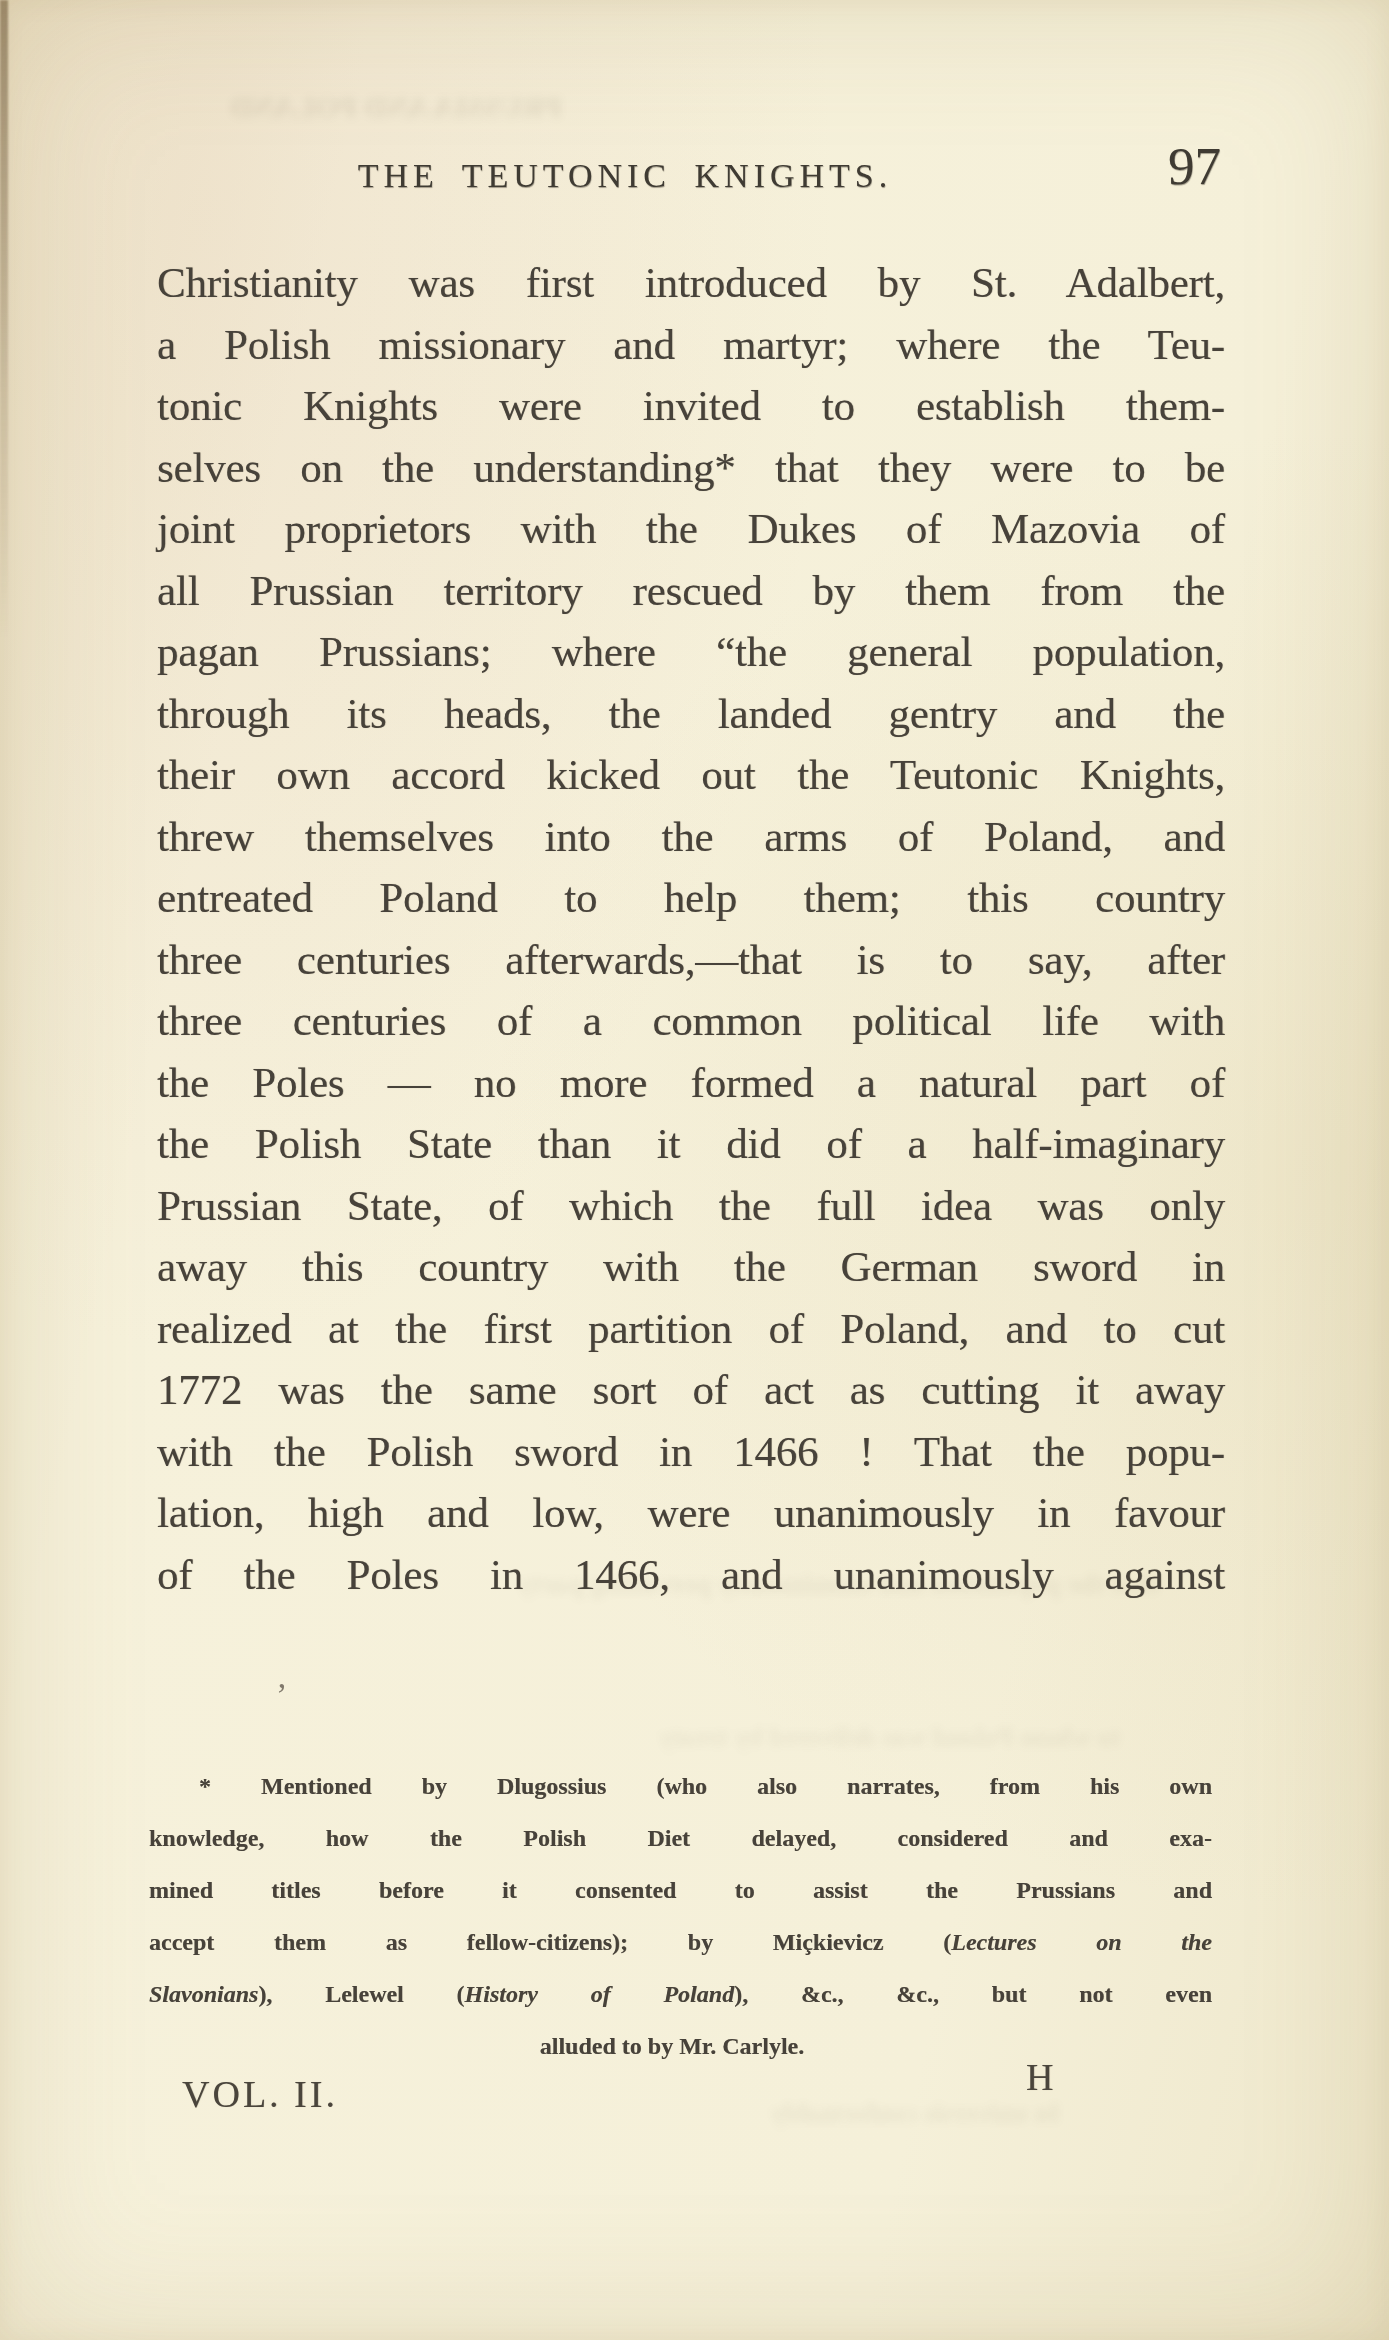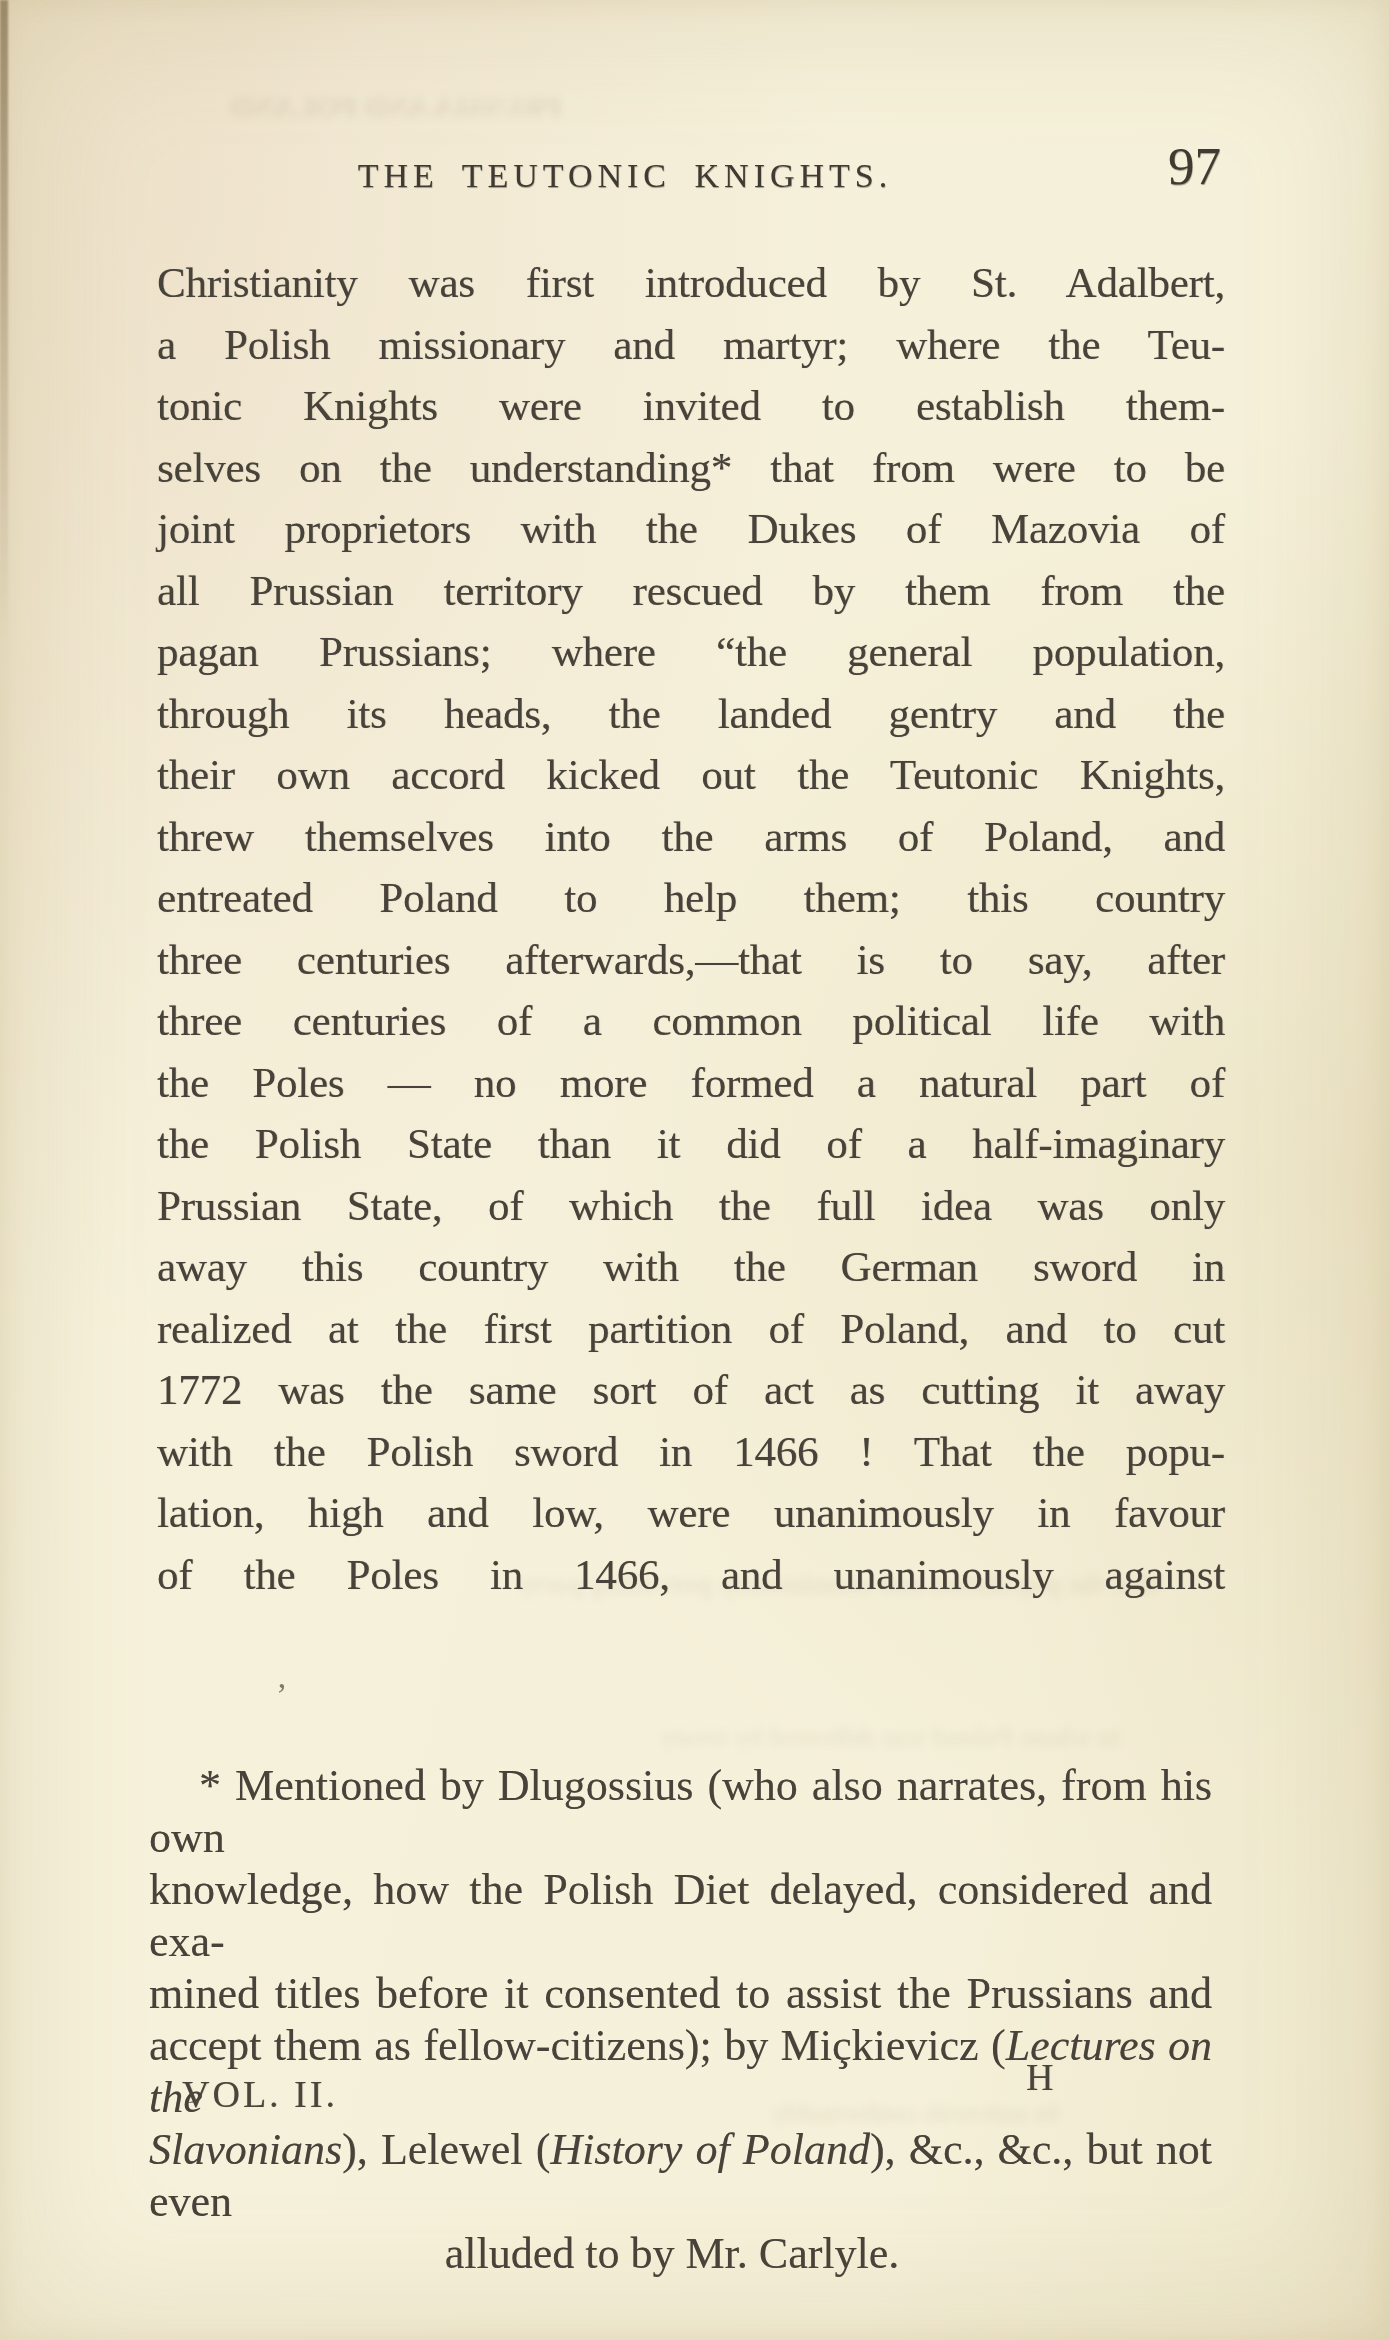--- a/index.html
+++ b/index.html
@@ -34,22 +34,23 @@
     font-size:53px;color:#3f3b33;text-shadow:0.5px 0.5px 0.8px rgba(64,58,46,0.45);
   }
   .body-text{
     position:absolute;left:140px;top:252px;width:1085px;
     font-size:43px;line-height:61.5px;letter-spacing:-0.2px;
     text-shadow:0.4px 0.4px 0.7px rgba(70,62,48,0.45);
   }
   .tline{text-align:justify;text-align-last:justify;margin-left:17px;}
   .footnote{
     position:absolute;left:132px;top:1760px;width:1080px;
-    font-size:44px;line-height:52px;
+    font-size:24px;line-height:52px;
     text-shadow:0.3px 0.3px 0.6px rgba(70,62,48,0.45);
+    font-weight:bold;
   }
   .footnote .footnote-lines .tline:first-child{text-indent:50px;}
   .footnote-last{text-align:center;}
   .vol{
     position:absolute;left:182px;top:2072px;
     font-size:38px;letter-spacing:3px;color:#4a453c;
     text-shadow:0.4px 0.4px 0.7px rgba(70,62,48,0.4);
   }
   .sig{
     position:absolute;left:1026px;top:2055px;
@@ -83,21 +84,21 @@
 
   <div class="running-head">
     <div class="title">THE TEUTONIC KNIGHTS.</div>
     <div class="pagenum">97</div>
   </div>
 
   <div class="body-text">
       <div class="tline">Christianity was first introduced by St. Adalbert,</div>
       <div class="tline">a Polish missionary and martyr; where the Teu-</div>
       <div class="tline">tonic Knights were invited to establish them-</div>
-      <div class="tline">selves on the understanding* that from were to be</div>
+      <div class="tline">selves on the understanding* that they were to be</div>
       <div class="tline">joint proprietors with the Dukes of Mazovia of</div>
       <div class="tline">all Prussian territory rescued by them from the</div>
       <div class="tline">pagan Prussians; where “the general population,</div>
       <div class="tline">through its heads, the landed gentry and the</div>
       <div class="tline">their own accord kicked out the Teutonic Knights,</div>
       <div class="tline">threw themselves into the arms of Poland, and</div>
       <div class="tline">entreated Poland to help them; this country</div>
       <div class="tline">three centuries afterwards,—that is to say, after</div>
       <div class="tline">three centuries of a common political life with</div>
       <div class="tline">the Poles — no more formed a natural part of</div>

